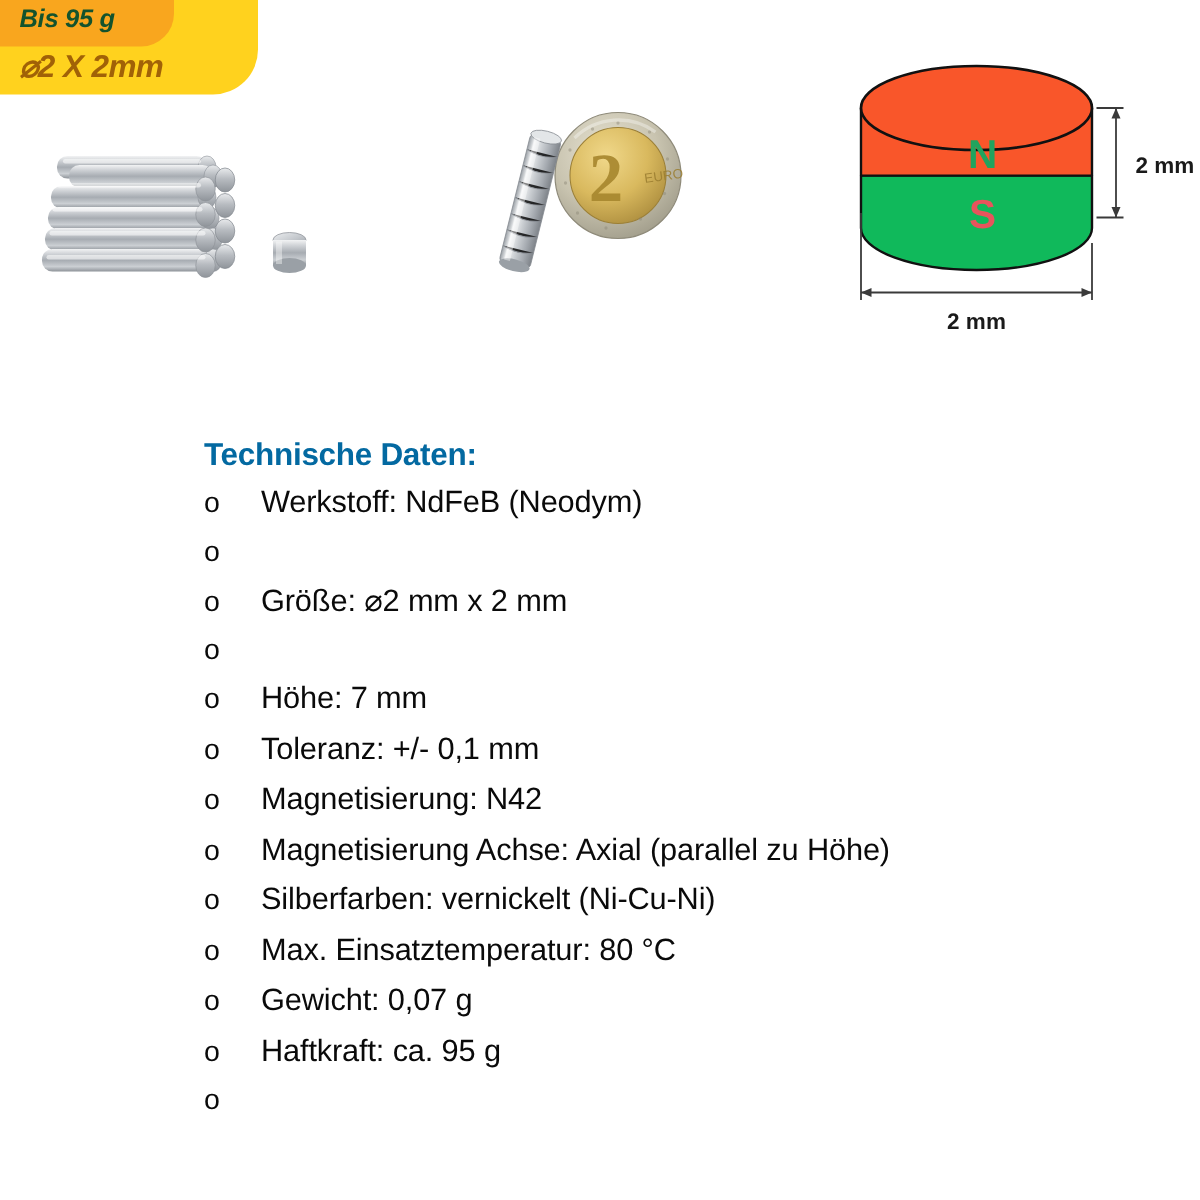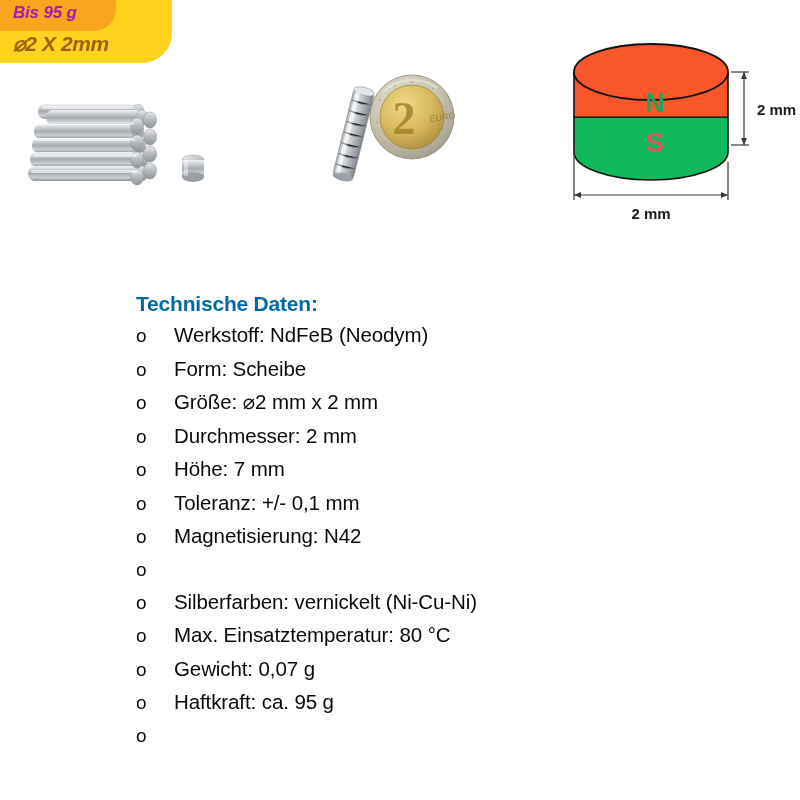--- a/index.html
+++ b/index.html
@@ -35,21 +35,21 @@
     height: 31px;
     background: #F9A61E;
     border-bottom-right-radius: 22px;
   }
   .badge-top-text {
     position: absolute;
     top: 3px; left: 13px;
     font-size: 17px;
     font-weight: bold;
     font-style: italic;
-    color: #a21caf;
+    color: #14532d;
     letter-spacing: -0.2px;
     white-space: nowrap;
   }
   .badge-bottom-text {
     position: absolute;
     top: 32px; left: 13px;
     font-size: 21px;
     font-weight: bold;
     font-style: italic;
     color: #a16207;
@@ -311,44 +311,43 @@
 
 <div class="specs">
   <div class="specs-title">Technische Daten:</div>
   <ul class="spec-list">
     <li class="spec-row">
       <span class="spec-bullet">o</span>
       <span class="spec-text">Werkstoff: NdFeB (Neodym)</span>
     </li>
     <li class="spec-row">
       <span class="spec-bullet">o</span>
-      <span class="spec-text">Form: Scheibe</span>
     </li>
     <li class="spec-row">
       <span class="spec-bullet">o</span>
       <span class="spec-text">Größe: ⌀2 mm x 2 mm</span>
     </li>
     <li class="spec-row">
       <span class="spec-bullet">o</span>
-      <span class="spec-text">Durchmesser: 2 mm</span>
     </li>
     <li class="spec-row">
       <span class="spec-bullet">o</span>
       <span class="spec-text">Höhe: 7 mm</span>
     </li>
     <li class="spec-row">
       <span class="spec-bullet">o</span>
       <span class="spec-text">Toleranz: +/- 0,1 mm</span>
     </li>
     <li class="spec-row">
       <span class="spec-bullet">o</span>
       <span class="spec-text">Magnetisierung: N42</span>
     </li>
     <li class="spec-row">
       <span class="spec-bullet">o</span>
+      <span class="spec-text">Magnetisierung Achse: Axial (parallel zu Höhe)</span>
     </li>
     <li class="spec-row">
       <span class="spec-bullet">o</span>
       <span class="spec-text">Silberfarben: vernickelt (Ni-Cu-Ni)</span>
     </li>
     <li class="spec-row">
       <span class="spec-bullet">o</span>
       <span class="spec-text">Max. Einsatztemperatur: 80 °C</span>
     </li>
     <li class="spec-row">

